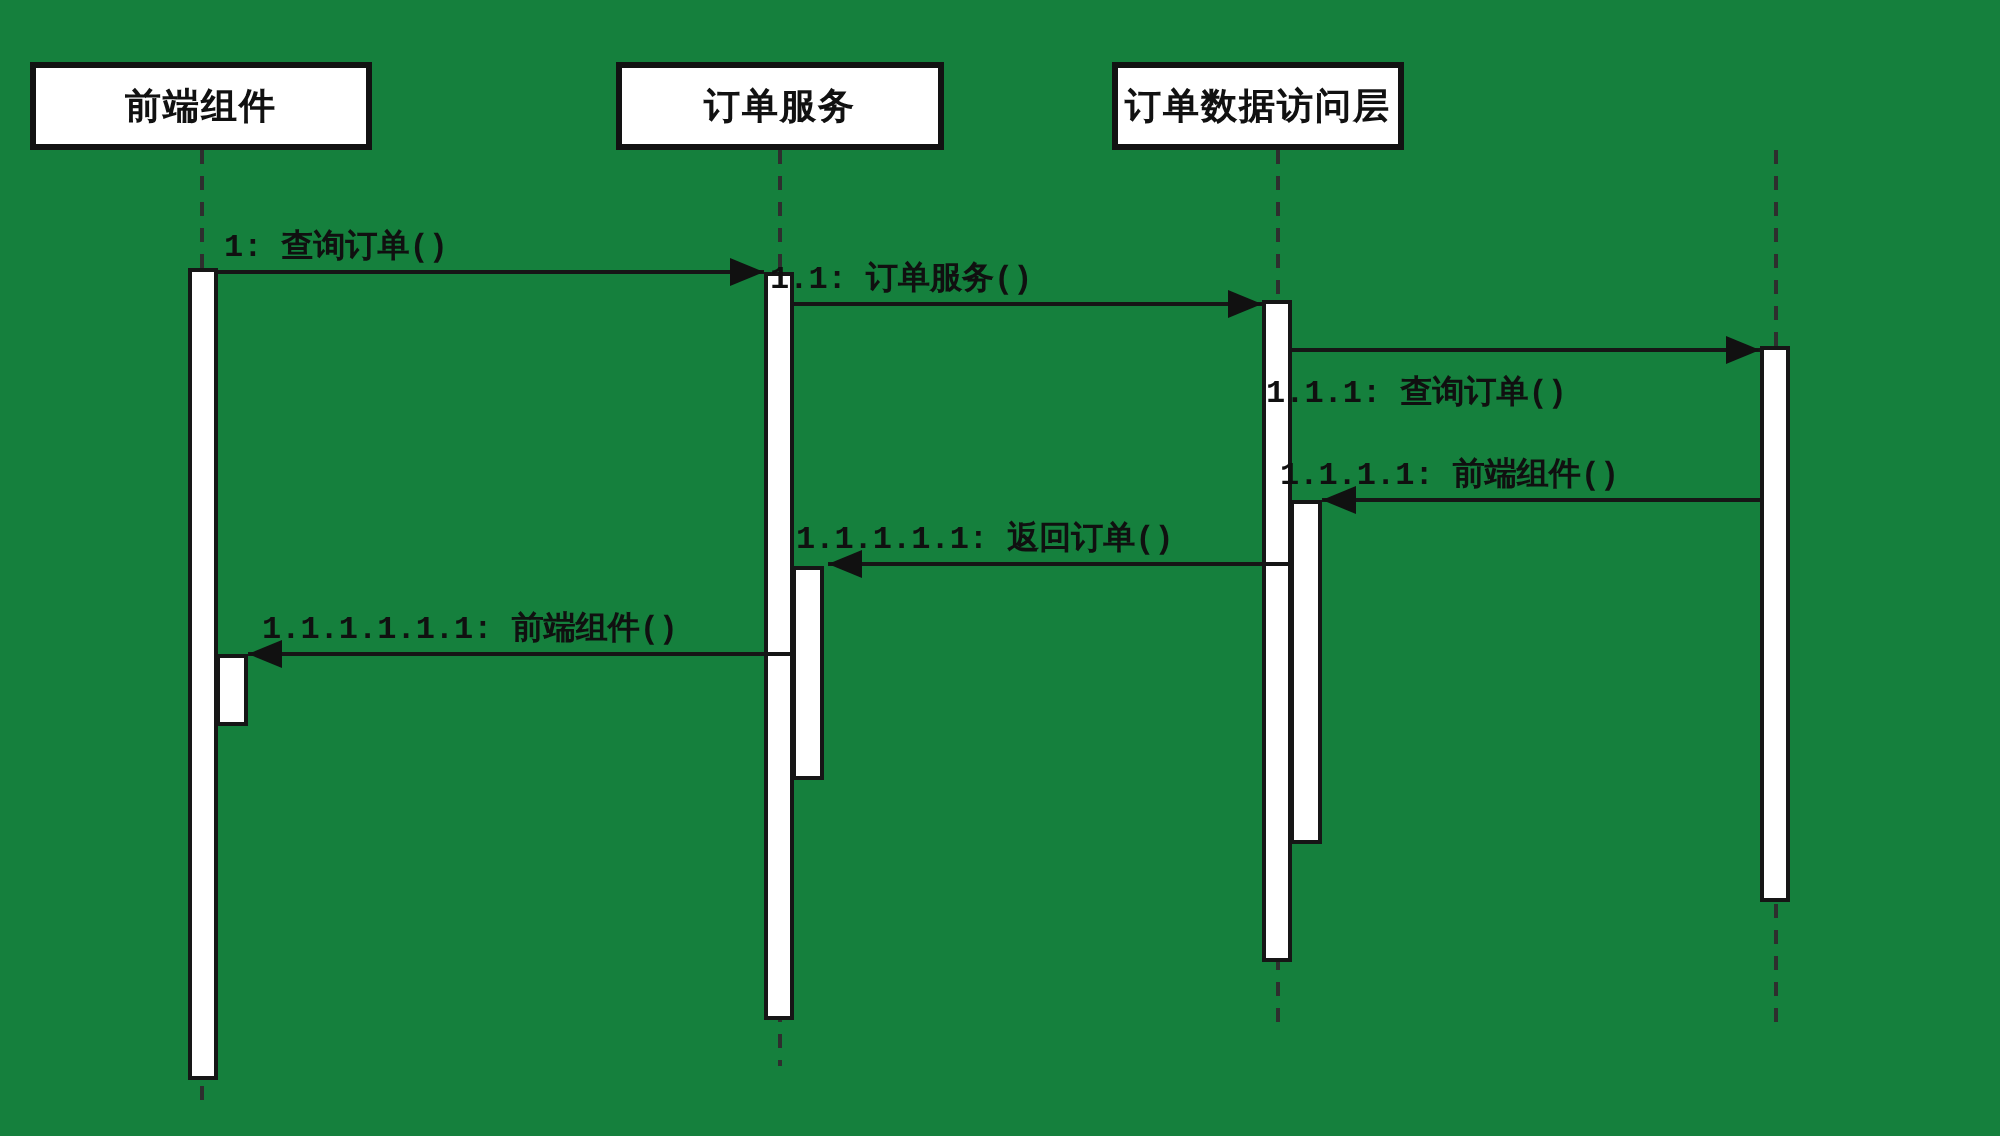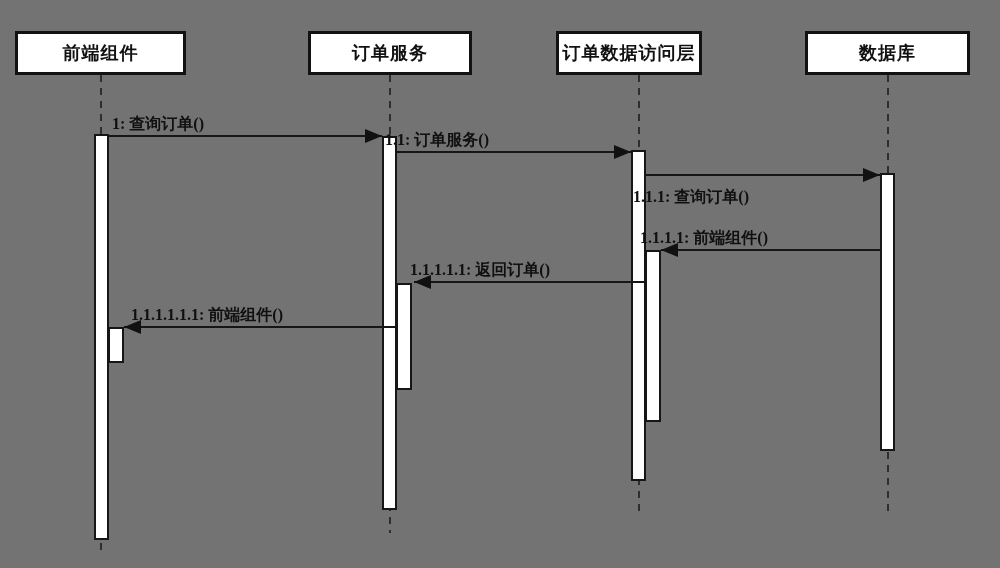--- a/index.html
+++ b/index.html
@@ -1,18 +1,18 @@
 <!DOCTYPE html>
 <html><head>
 <meta charset="utf-8">
 <style>
   html,body{margin:0;padding:0;background:#ffffff;}
   #stage{
-    position:relative;width:1000px;height:568px;background:#737373;
-    font-family:Liberation Serif, serif;overflow:hidden;
+    position:relative;width:1000px;height:568px;background:#15803d;
+    font-family:Liberation Mono, monospace;overflow:hidden;
   }
   .head{
     position:absolute;top:31px;height:44px;box-sizing:border-box;
     border:3px solid #121212;background:#ffffff;
     display:flex;align-items:center;justify-content:center;
     font-size:18px;font-weight:bold;color:#111;letter-spacing:1px;
   }
   .dash{
     position:absolute;width:2px;top:75px;
     background:repeating-linear-gradient(to bottom,#2e2e2e 0 7px,transparent 7px 13px);
@@ -44,23 +44,20 @@
 
   <div class="head" style="left:15px;width:171px;">
     <span>前端组件</span>
   </div>
   <div class="head" style="left:308px;width:164px;">
     <span>订单服务</span>
   </div>
   <div class="head" style="left:556px;width:146px;">
     <span>订单数据访问层</span>
   </div>
-  <div class="head" style="left:805px;width:165px;">
-    <span>数据库</span>
-  </div>
 
   <div class="act" style="left:94px;top:134px;height:406px;"></div>
   <div class="act nested" style="left:108px;top:327px;height:36px;"></div>
 
   <div class="act" style="left:382px;top:136px;height:374px;"></div>
   <div class="act nested" style="left:396px;top:283px;height:107px;"></div>
 
   <div class="act" style="left:631px;top:150px;height:331px;"></div>
   <div class="act nested" style="left:645px;top:250px;height:172px;"></div>
 
@@ -75,21 +72,21 @@
   <div class="ar r" style="left:614px;top:145px;"></div>
 
   <div class="mlabel" style="left:633px;top:153px;margin-top:34px;">1.1.1: 查询订单()</div>
   <div class="mline" style="left:646px;top:174px;width:234px;"></div>
   <div class="ar r" style="left:863px;top:168px;"></div>
 
   <div class="mlabel" style="left:640px;top:228px;">1.1.1.1: 前端组件()</div>
   <div class="mline" style="left:661px;top:249px;width:219px;"></div>
   <div class="ar l" style="left:661px;top:243px;"></div>
 
-  <div class="mlabel" style="left:398px;top:260px;margin-left:12px;">1.1.1.1.1: 返回订单()</div>
+  <div class="mlabel" style="left:398px;top:260px;">1.1.1.1.1: 返回订单()</div>
   <div class="mline" style="left:414px;top:281px;width:232px;"></div>
   <div class="ar l" style="left:414px;top:275px;"></div>
 
   <div class="mlabel" style="left:131px;top:305px;">1.1.1.1.1.1: 前端组件()</div>
   <div class="mline" style="left:124px;top:326px;width:273px;"></div>
   <div class="ar l" style="left:124px;top:320px;"></div>
 
 </div>
 
 </body></html>

